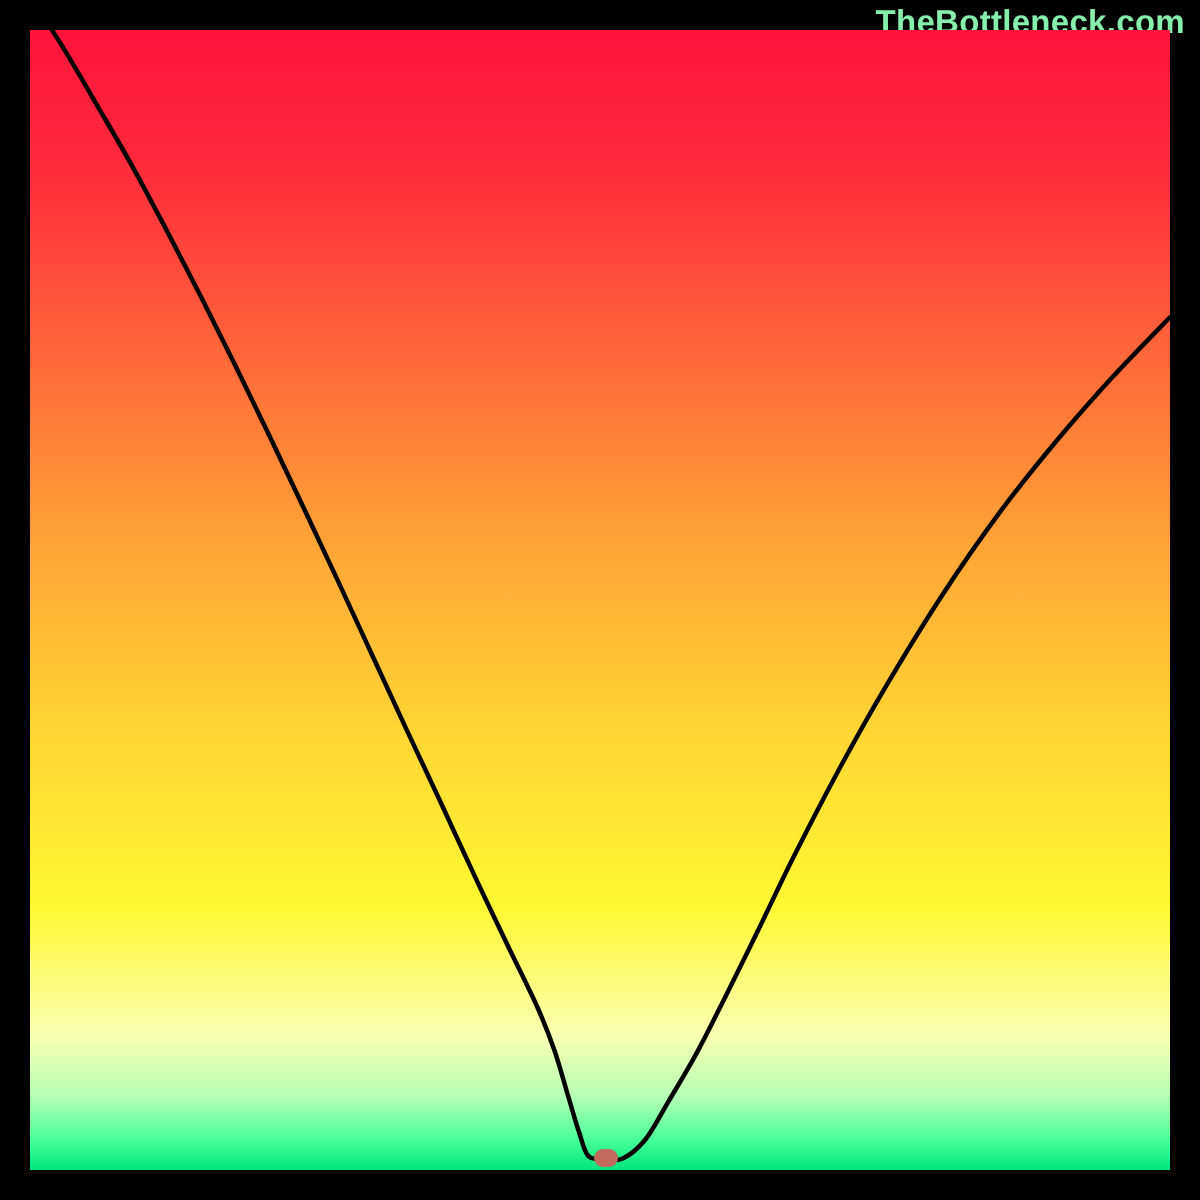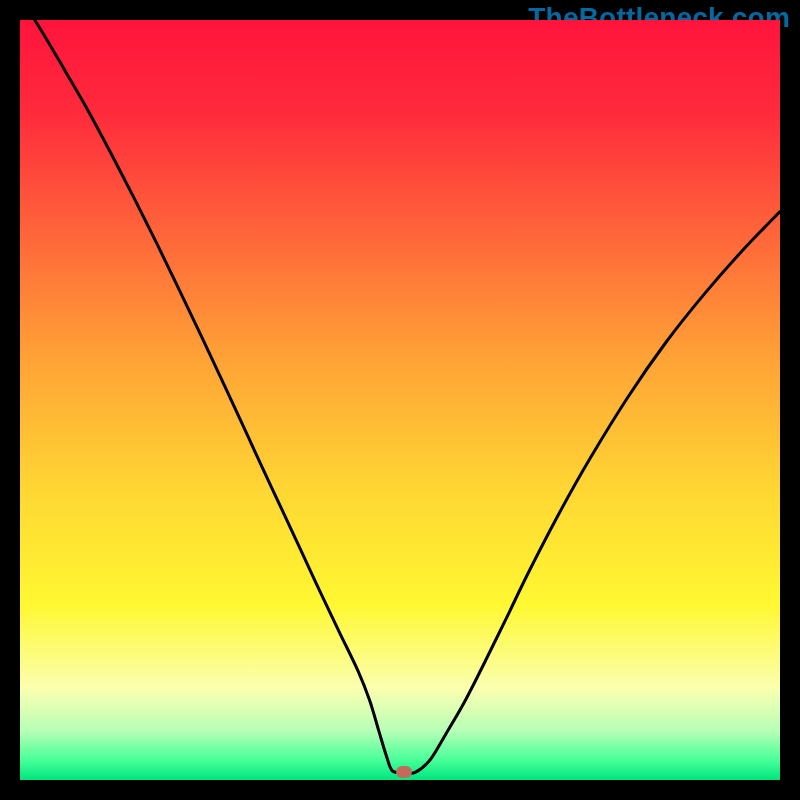--- a/index.html
+++ b/index.html
@@ -45,23 +45,23 @@
     width: 16px;
     height: 12px;
     border-radius: 6px;
     transform: translate(-50%, -50%);
   }
   .watermark {
     position: absolute;
     top: 2px;
     right: 10px;
     font-family: Arial, Helvetica, sans-serif;
-    font-size: 28px;
+    font-size: 22px;
     font-weight: 600;
-    color: #0369a1;
+    color: #86efac;
     letter-spacing: 0.2px;
     user-select: none;
   }
 </style>
 </head>
 <body>
 
 <div class="frame">
 
   <div class="watermark">TheBottleneck.com</div>

